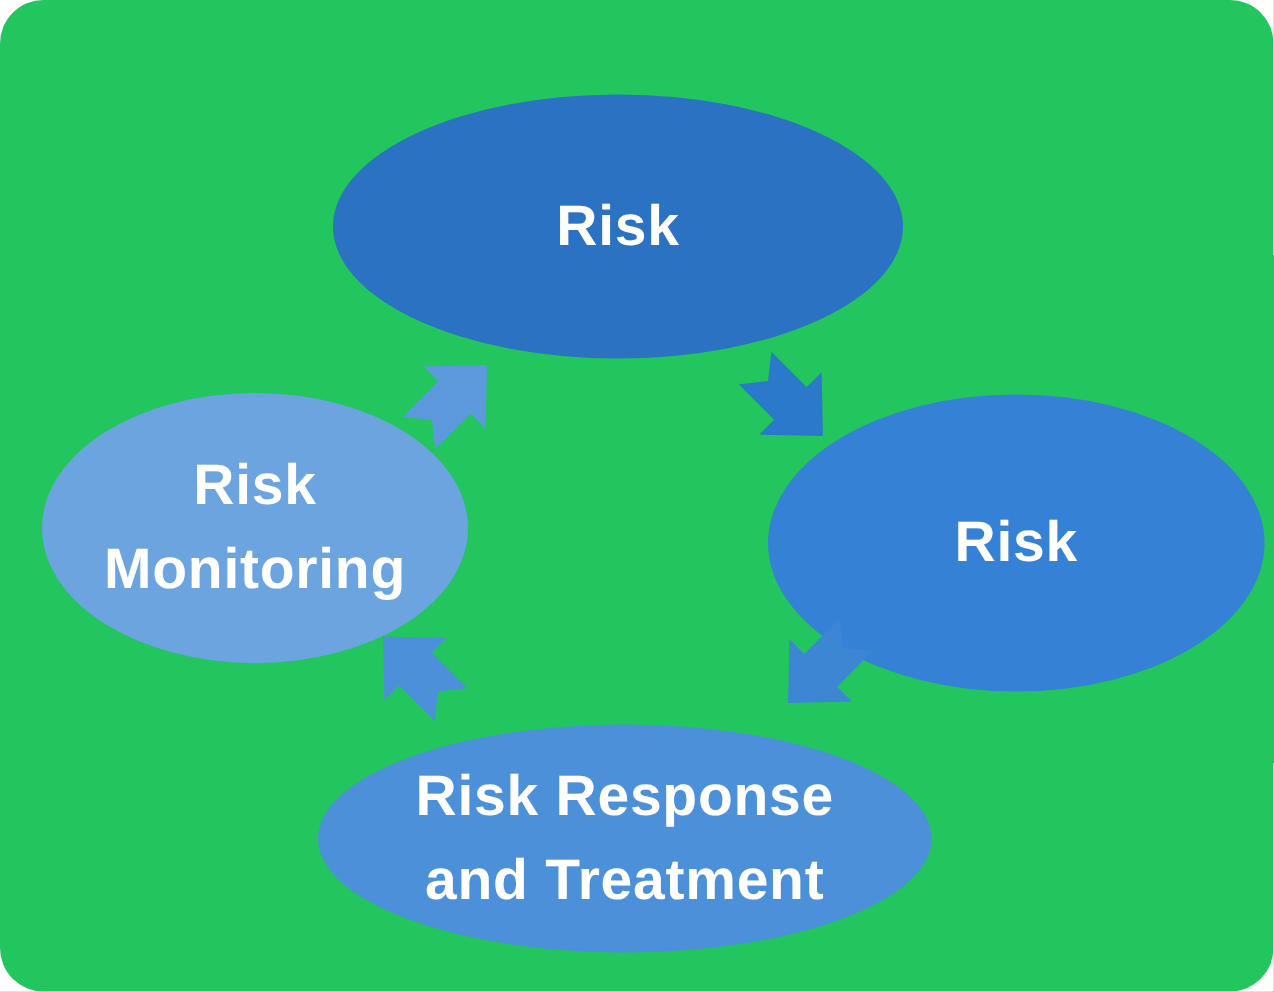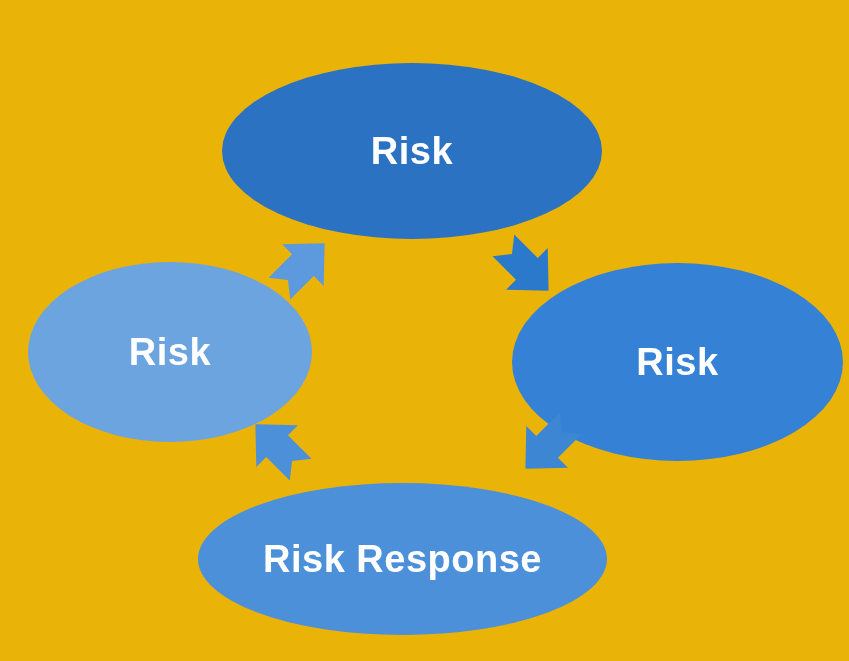--- a/index.html
+++ b/index.html
@@ -5,22 +5,23 @@
   html, body {
     margin: 0;
     padding: 0;
     background: #ffffff;
     font-family: "Liberation Sans", "DejaVu Sans", sans-serif;
   }
   .stage {
     position: relative;
     width: 849px;
     height: 661px;
-    background: #eab308;
+    background: #22c55e;
     overflow: hidden;
+    border-radius: 29px;
   }
   .node {
     position: absolute;
     border-radius: 50%;
     display: flex;
     flex-direction: column;
     align-items: center;
     justify-content: center;
     text-align: center;
     color: #ffffff;
@@ -29,21 +30,21 @@
   }
   .node .line {
     display: block;
     font-size: 38px;
     line-height: 56px;
     white-space: nowrap;
   }
   
   .node-identification { left: 222px; top: 63px;  width: 380px; height: 176px; }
   .node-assessment     { left: 512px; top: 263px; width: 331px; height: 198px; }
-  .node-response       { left: 198px; top: 483px; width: 409px; height: 152px; }
+  .node-response       { left: 212px; top: 483px; width: 409px; height: 152px; }
   .node-monitoring     { left: 28px;  top: 262px; width: 284px; height: 180px; }
 
   .arrow {
     position: absolute;
     width: 64px;
     height: 64px;
   }
   .arrow-se { left: 494px; top: 236px; transform: rotate(45deg); }
   .arrow-sw { left: 516px; top: 414px; transform: rotate(135deg); }
   .arrow-nw { left: 246px; top: 415px; transform: rotate(-135deg); }
@@ -57,24 +58,26 @@
   <div class="node node-identification" style="background-color: rgb(43, 114, 194); color: rgb(255, 255, 255);">
     <span class="line">Risk</span>
   </div>
 
   <div class="node node-assessment" style="background-color: rgb(53, 129, 213); color: rgb(255, 255, 255);">
     <span class="line">Risk</span>
   </div>
 
   <div class="node node-response" style="background-color: rgb(76, 144, 218); color: rgb(255, 255, 255);">
     <span class="line">Risk Response</span>
+    <span class="line">and Treatment</span>
   </div>
 
   <div class="node node-monitoring" style="background-color: rgb(108, 164, 224); color: rgb(255, 255, 255);">
     <span class="line">Risk</span>
+    <span class="line">Monitoring</span>
   </div>
 
   <svg class="arrow arrow-se" viewBox="0 0 100 100">
     <polygon points="0,26 52,26 52,4 100,50 52,96 52,74 0,74 19,50" fill="#2b79cb"></polygon>
   </svg>
 
   <svg class="arrow arrow-sw" viewBox="0 0 100 100">
     <polygon points="0,26 52,26 52,4 100,50 52,96 52,74 0,74 19,50" fill="#3c86d4"></polygon>
   </svg>
 

